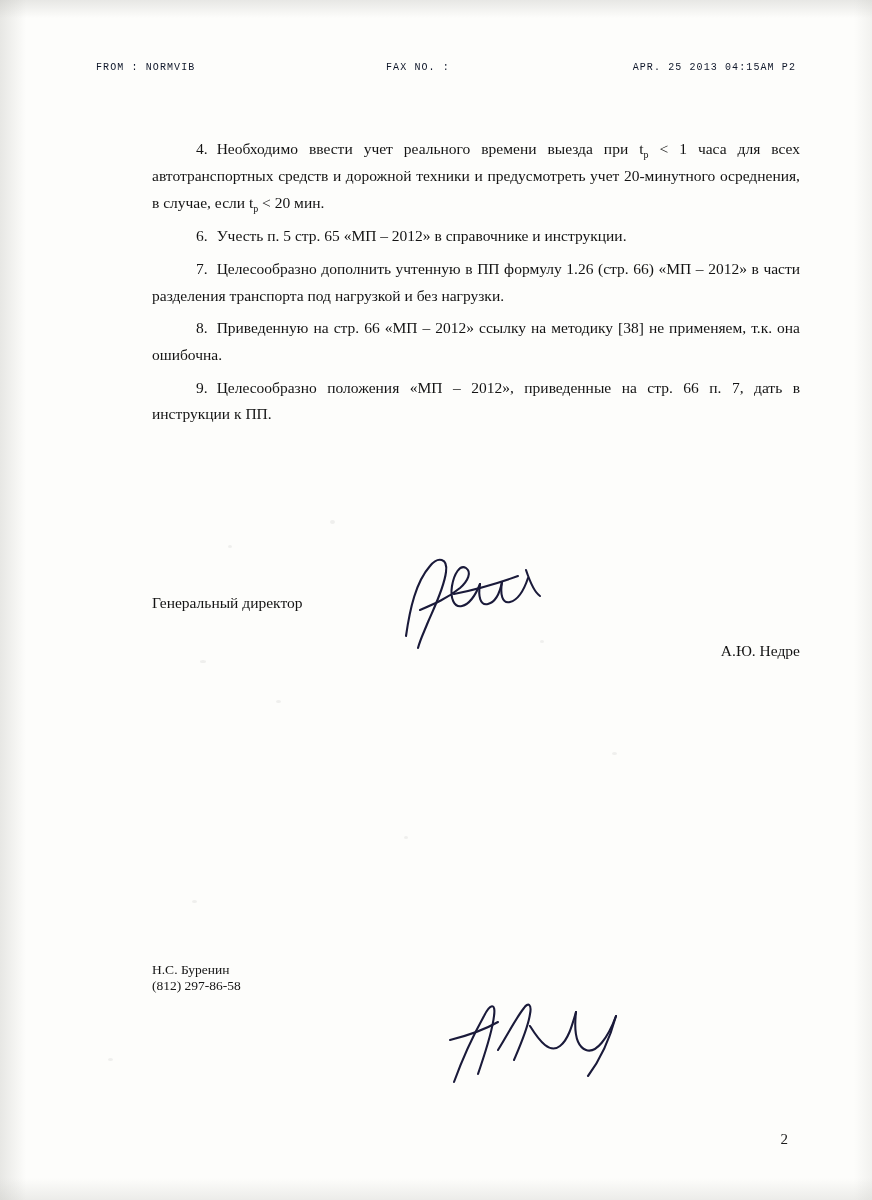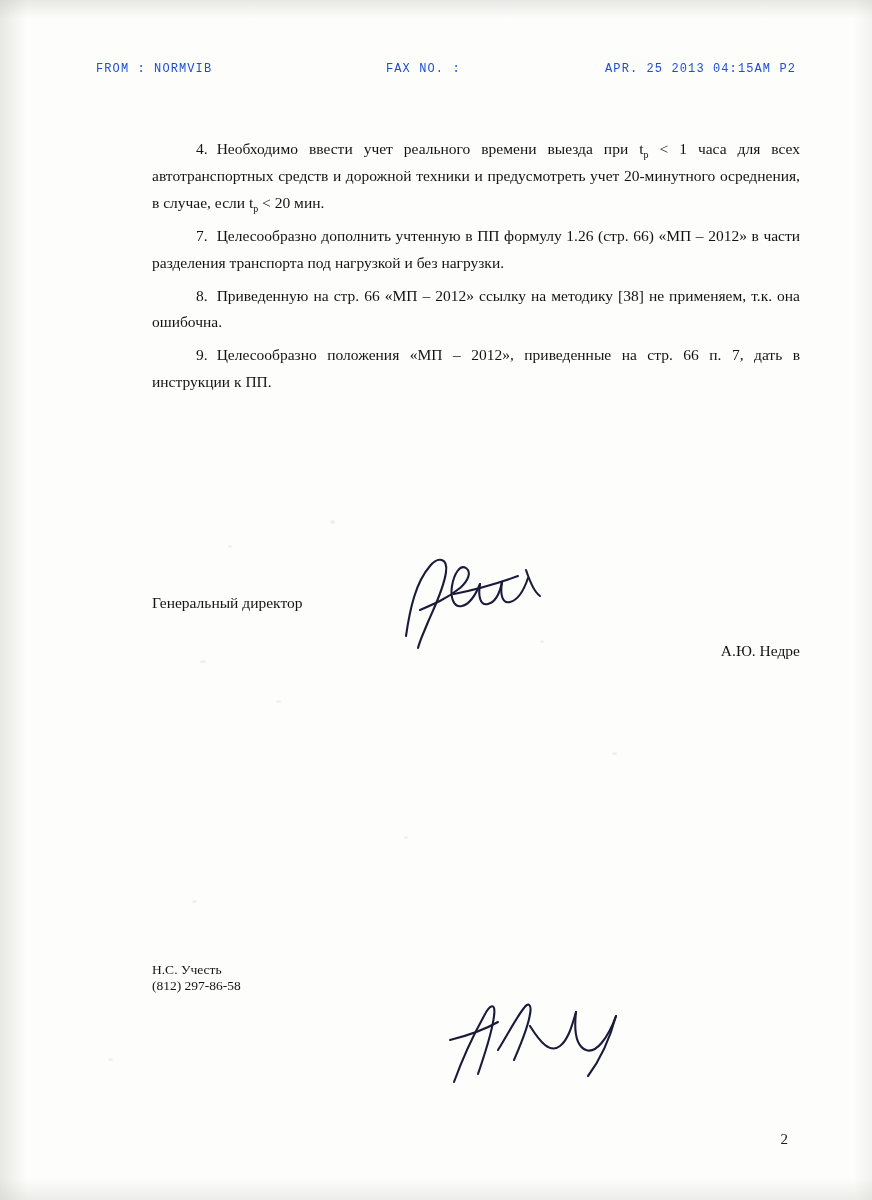--- a/index.html
+++ b/index.html
@@ -47,23 +47,23 @@
   }
 
   
   .fax-header {
     position: absolute;
     top: 62px;
     left: 96px;
     width: 700px;
     height: 18px;
     font-family: "Liberation Mono", monospace;
-    font-size: 12px;
+    font-size: 10px;
     letter-spacing: 1.1px;
-    color: #1d4ed8;
+    color: #0f172a;
   }
   .fax-from { position: absolute; left: 0; top: 0; }
   .fax-no   { position: absolute; left: 290px; top: 0; font-family: Liberation Mono, monospace; }
   .fax-date { position: absolute; right: 0; top: 0; }
 
   
   .doc-body {
     position: absolute;
     left: 152px;
     top: 130px;
@@ -168,20 +168,23 @@
     <span class="fax-date">APR. 25 2013 04:15AM P2</span>
   </div>
 
   <div class="doc-body">
 
     <p class="para">
       <span class="num">4.</span><span>Необходимо ввести учет реального времени выезда при t<span class="sub">p</span> &lt; 1 часа для всех автотранспортных средств и дорожной техники и предусмотреть учет 20-минутного осреднения, в случае, если t<span class="sub">p</span> &lt; 20 мин.</span>
     </p>
 
 
+    <p class="para">
+      <span class="num">6.</span><span>Учесть п. 5 стр. 65 «МП – 2012» в справочнике и инструкции.</span>
+    </p>
 
     <p class="para">
       <span class="num">7.</span><span>Целесообразно дополнить учтенную в ПП формулу 1.26 (стр. 66) «МП – 2012» в части разделения транспорта под нагрузкой и без нагрузки.</span>
     </p>
 
     <p class="para">
       <span class="num">8.</span><span>Приведенную на стр. 66 «МП – 2012» ссылку на методику [38] не применяем, т.к. она ошибочна.</span>
     </p>
 
     <p class="para">
@@ -200,21 +203,21 @@
       <path d="M64 46 C 84 42, 106 36, 128 28"></path>
     </g>
   </svg>
 
   <div class="sign-row">
     <span class="sign-title">Генеральный директор</span>
     <span class="sign-name">А.Ю. Недре</span>
   </div>
 
   <div class="contact">
-    <div>Н.С. Учесть</div>
+    <div>Н.С. Буренин</div>
     <div>(812) 297-86-58</div>
   </div>
 
   <svg class="signature-bottom" viewBox="0 0 190 110">
     <g fill="none" stroke="#1a1a3a" stroke-width="2.1" stroke-linecap="round" stroke-linejoin="round">
       <path d="M14 92 C 22 70, 34 44, 44 26 C 50 14, 56 12, 54 26 C 52 44, 44 66, 38 84"></path>
       <path d="M10 50 C 26 46, 44 40, 58 32"></path>
       <path d="M58 60 C 68 44, 76 28, 84 18 C 88 12, 92 14, 90 24 C 88 38, 80 56, 74 70"></path>
       <path d="M90 36 C 100 52, 110 64, 120 56 C 128 50, 132 36, 136 22"></path>
       <path d="M136 22 C 134 40, 136 56, 146 60 C 156 64, 168 48, 176 26"></path>

